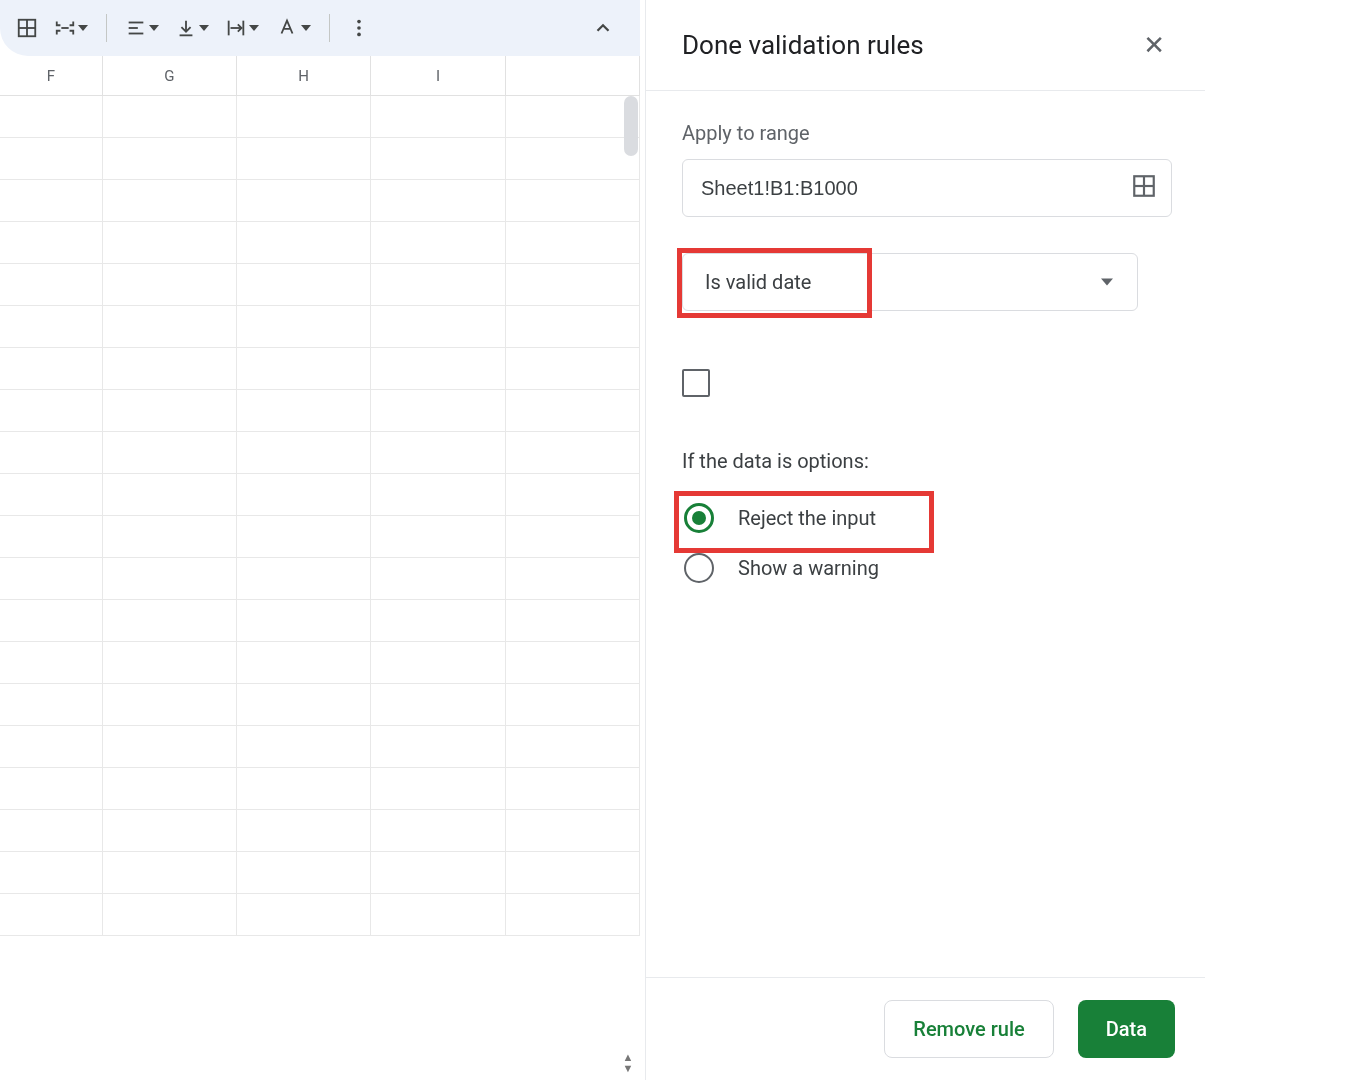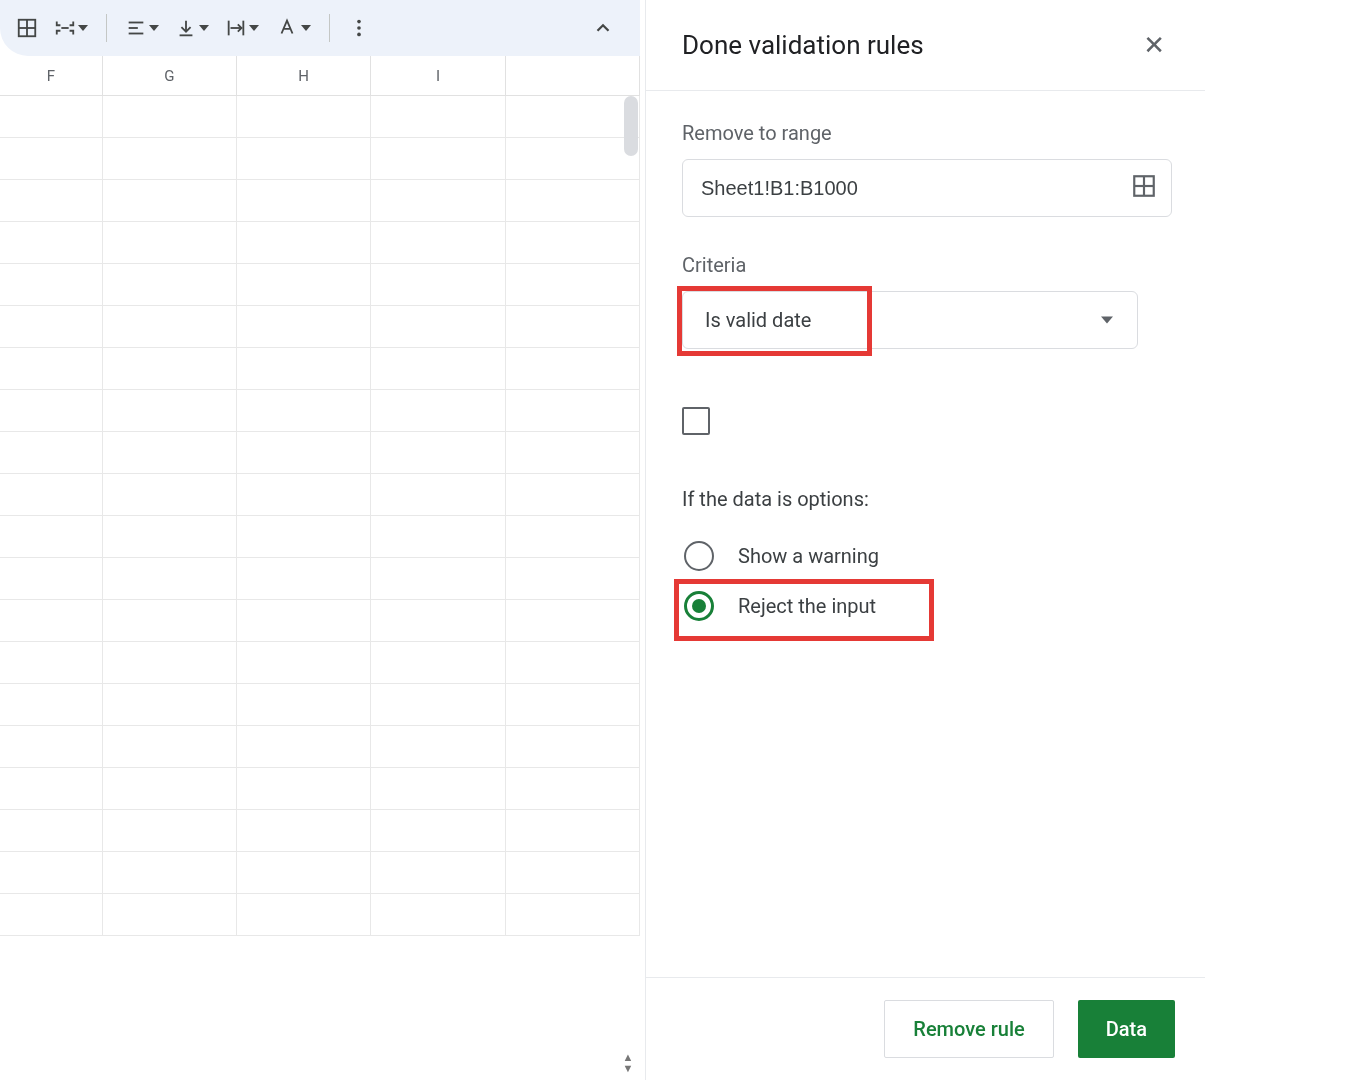--- a/index.html
+++ b/index.html
@@ -259,21 +259,21 @@
     position: absolute;
     bottom: 0; left: 0; right: 0;
     border-top: 1px solid #e8eaed;
     padding: 22px 30px;
     display: flex;
     justify-content: flex-end;
     gap: 24px;
   }
   .btn {
     height: 58px;
-    border-radius: 2px;
+    border-radius: 8px;
     font-size: 20px;
     font-weight: 500;
     display: inline-flex;
     align-items: center;
     justify-content: flex-end;
     padding: 0 28px;
     cursor: pointer;
   }
   .btn-outline {
     border: 1px solid #dadce0;
@@ -527,59 +527,58 @@
 
 <div class="panel">
 
   <div class="panel-header">
     <div class="panel-title">Done validation rules</div>
     <div class="close-x">✕</div>
   </div>
 
   <div class="panel-body">
 
-    <div class="section-label">Remove to range</div>
+    <div class="section-label">Apply to range</div>
     <div class="range-row">
       <input class="range-input" value="Sheet1!B1:B1000" style="">
       <span class="range-grid-icon">
         <svg width="26" height="26" viewBox="0 0 24 24" fill="none" stroke="#5f6368" stroke-width="2">
           <rect x="3" y="3" width="18" height="18"></rect>
           <line x1="12" y1="3" x2="12" y2="21"></line>
           <line x1="3" y1="12" x2="21" y2="12"></line>
         </svg>
       </span>
     </div>
 
-    <div class="section-label">Criteria</div>
     <div class="criteria-select">
       <span>Is valid date</span>
       <span class="criteria-caret"></span>
       <span class="hl-red-1"></span>
     </div>
 
 
     <div class="help-row">
       <span class="chk"></span>
     </div>
 
     <div class="invalid-label">If the data is options:</div>
-
-    <div class="radio-row">
-      <span class="radio-outer"></span>
-      <span class="radio-label">Show a warning</span>
-    </div>
 
     <div class="radio-row">
       <span class="radio-outer checked">
         <span class="radio-inner"></span>
       </span>
       <span class="radio-label">Reject the input</span>
       <span class="hl-red-2"></span>
     </div>
 
+    <div class="radio-row">
+      <span class="radio-outer"></span>
+      <span class="radio-label">Show a warning</span>
+    </div>
+
   </div>
 
   <div class="panel-footer">
     <div class="btn btn-outline">
       <span>Remove rule</span>
     </div>
     <div class="btn btn-fill">
       <span>Data</span>
     </div>
   </div>

